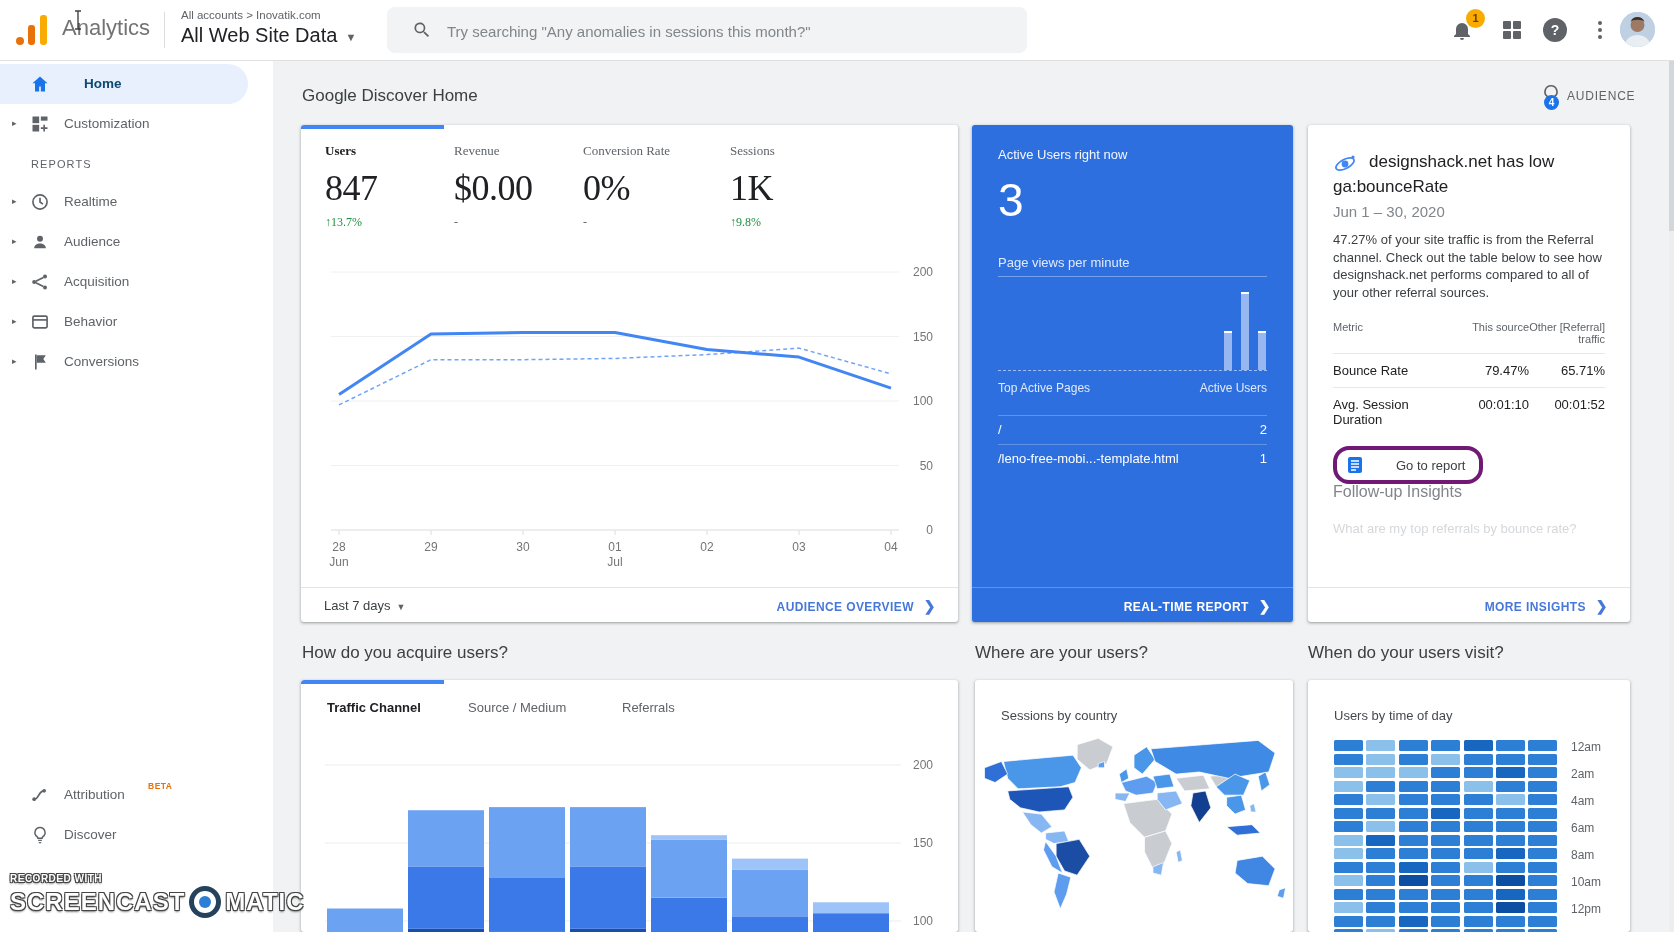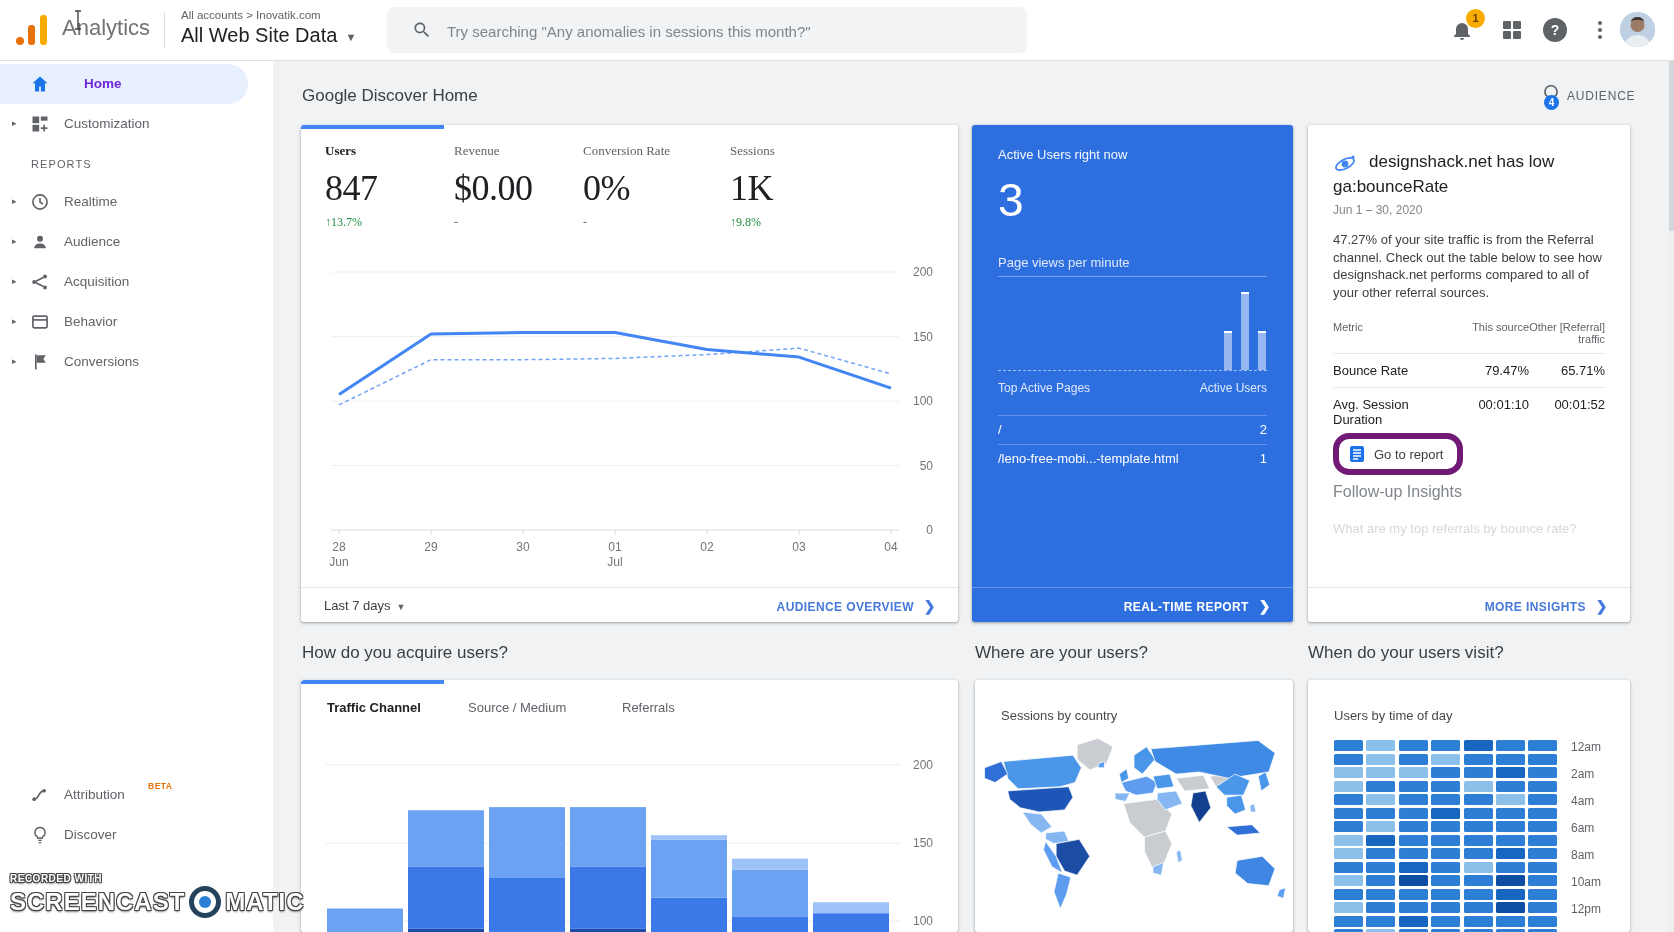--- a/index.html
+++ b/index.html
@@ -26,21 +26,21 @@
   #avatar{position:absolute;left:1620px;top:12px;width:35px;height:35px;border-radius:50%;overflow:hidden;cursor:pointer;
           background:#c8d7e8;}
   
   #sidebar{position:absolute;left:0;top:61px;width:273px;height:871px;background:#fff;z-index:20;}
   .sb-item{position:relative;height:40px;cursor:pointer;}
   .sb-item .caret{position:absolute;left:12px;top:14px;font-size:9px;color:#5f6368;}
   .sb-item .ic{position:absolute;left:30px;top:10px;width:20px;height:20px;color:#5f6368;}
   .sb-item .lbl{position:absolute;left:64px;top:12px;font-size:13.5px;color:#5f6368;}
   .sb-item.active{background:#e8f0fe;width:248px;border-radius:0 24px 24px 0;}
   .sb-item.active .ic{color:#1a73e8;}
-  .sb-item.active .lbl{color:#6d28d9;font-weight:bold;padding-left:20px;}
+  .sb-item.active .lbl{color:#0c4a6e;font-weight:bold;padding-left:20px;}
   .sb-section{margin:14px 0 6px 0;height:18px;padding-left:31px;font-size:11px;letter-spacing:1.1px;color:#5f6368;}
   .sb-badge{position:absolute;left:148px;top:6px;font-size:8.5px;font-weight:bold;color:#e8710a;letter-spacing:.5px;}
   #sidebar-footer{position:absolute;left:0;top:714px;width:304px;}
   
   #watermark{position:absolute;left:10px;top:873px;z-index:60;color:#fff;
      text-shadow:-1px -1px 0 #444,1px -1px 0 #444,-1px 1px 0 #444,1px 1px 0 #444,0 2px 2px rgba(0,0,0,.5);}
   #wm-line1{font-size:10px;font-weight:bold;letter-spacing:.5px;}
   #wm-line2{font-size:24px;font-weight:bold;letter-spacing:1px;display:flex;align-items:center;margin-top:2px;}
   #wm-circle{display:inline-block;width:32px;height:32px;border-radius:50%;background:#25425c;margin:0 4px;position:relative;}
   #wm-circle::before{content:"";position:absolute;left:5px;top:5px;width:22px;height:22px;border-radius:50%;background:#fff;}
@@ -84,29 +84,29 @@
   #rt-list-head .r{float:right;}
   .rt-row{position:absolute;left:26px;width:269px;height:28px;border-top:1px solid rgba(255,255,255,.25);
           font-size:13px;color:#fff;line-height:28px;}
   .rt-row .cnt{float:right;}
   #card-realtime .card-footer{border-top:1px solid rgba(255,255,255,.25);}
   #card-realtime .footer-link{color:#fff;}
   
   #ins-icon{position:absolute;left:25px;top:27px;width:24px;height:24px;}
   #ins-title{position:absolute;left:25px;top:24px;width:275px;font-size:17px;line-height:25px;color:#202124;text-indent:36px;}
   #ins-title::first-line{}
-  #ins-date{position:absolute;left:25px;top:78px;font-size:12px;color:#80868b;}
+  #ins-date{position:absolute;left:25px;top:78px;font-size:15px;color:#80868b;}
   #ins-body{position:absolute;left:25px;top:106px;width:276px;font-size:13px;line-height:17.5px;color:#3c4043;}
   #ins-table{position:absolute;left:25px;top:196px;width:272px;font-size:13px;color:#202124;}
   .ins-hrow,.ins-row{display:grid;grid-template-columns:108px 88px 76px;}
   .ins-hrow{font-size:11px;color:#5f6368;padding-bottom:8px;}
   .ins-row{border-top:1px solid #e8e8e8;padding:9px 0;}
   .ins-hrow .c2,.ins-row .c2,.ins-hrow .c3,.ins-row .c3{text-align:right;}
-  #ins-report-btn{position:absolute;left:25px;top:308px;height:30px;padding:0 14px 0 10px;border:6px solid #701a75;border-radius:16px;
-                  display:flex;align-items:center;cursor:pointer;background:#fff;}
+  #ins-report-btn{position:absolute;left:25px;top:321px;height:30px;padding:0 14px 0 10px;border:4px solid #701a75;border-radius:16px;
+                  display:flex;align-items:center;cursor:pointer;background:#fff;gap:24px;}
   #ins-report-btn .doc{width:16px;height:16px;margin-right:9px;}
   #ins-report-btn .t{font-size:13px;color:#3c4043;}
   #ins-followup{position:absolute;left:25px;top:358px;font-size:16px;color:#80868b;}
   #ins-question{position:absolute;left:25px;top:396px;font-size:13px;color:#d5d8db;}
   
   .section-title{position:absolute;top:643px;font-size:17px;color:#3c4043;z-index:5;}
   
   .tab{position:absolute;top:20px;font-size:13px;color:#5f6368;cursor:pointer;}
   .tab.active{color:#202124;font-weight:bold;}
   

